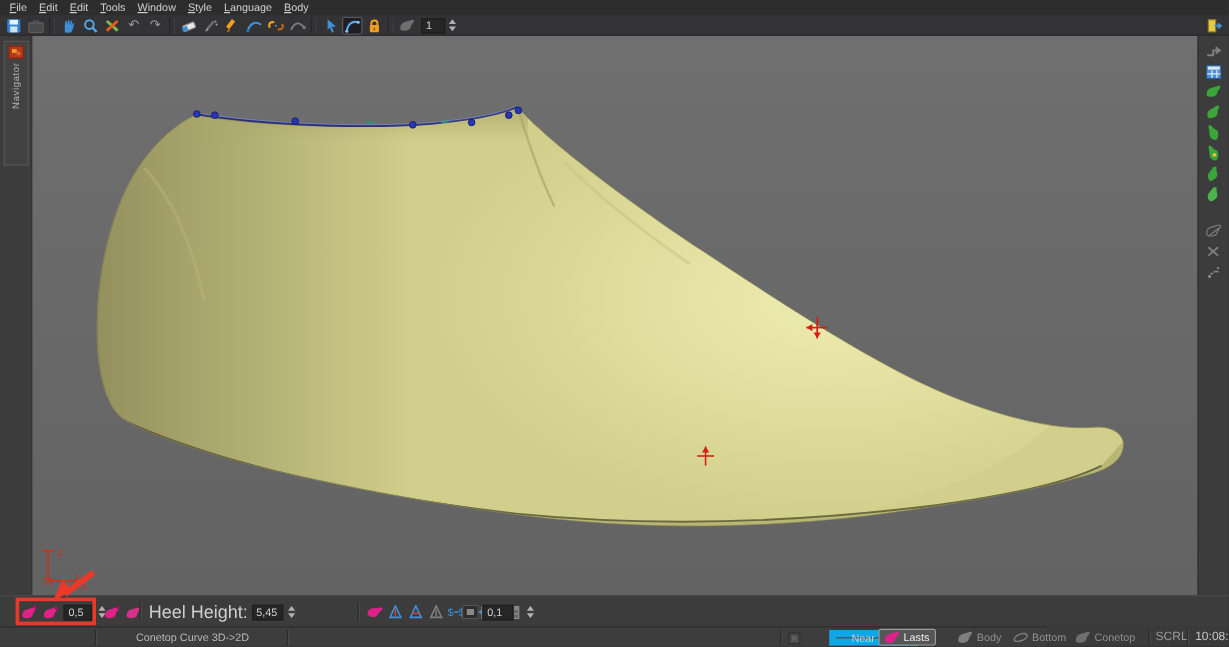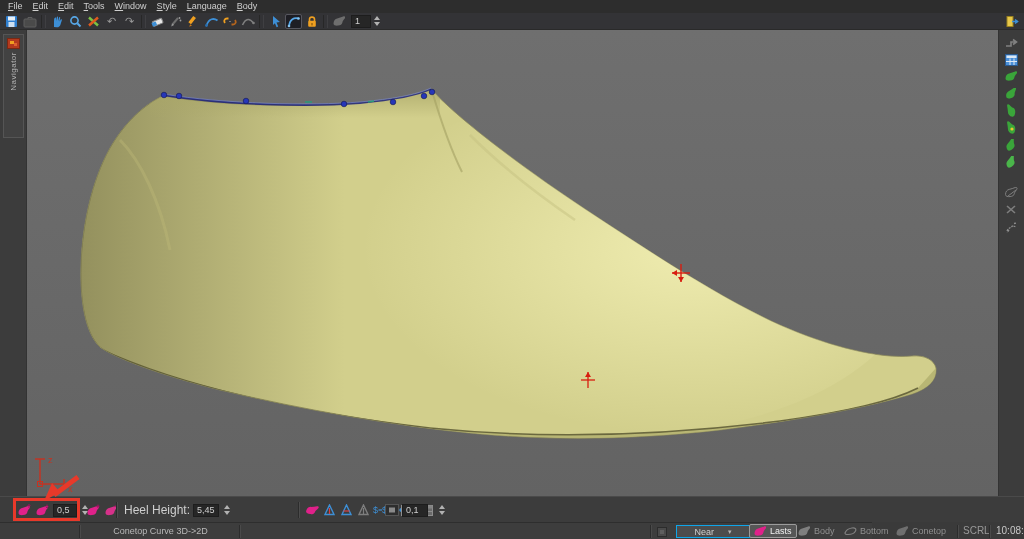--- a/index.html
+++ b/index.html
@@ -36,30 +36,30 @@
   .viewport{position:absolute;left:27px;top:0;width:971px;height:466px;background:linear-gradient(#6f6f6f,#636363);}
   .viewport svg{display:block;width:971px;height:466px;}
   .right-strip{position:absolute;right:0;top:0;width:26px;height:466px;background:#3c3c3c;border-left:1px solid #333;display:flex;flex-direction:column;align-items:center;padding-top:6px;gap:4px;}
   .ri{width:15px;height:13px;display:flex;align-items:center;justify-content:center;flex:none;}
   .rspacer{height:10px;flex:none;}
 
   
   .bottombar{position:absolute;left:0;top:496px;width:1024px;height:26px;background:#3c3c3c;border-top:1px solid #4a4a4a;}
   .bi{position:absolute;display:flex;align-items:center;gap:3px;height:26px;}
   .bsep{position:absolute;top:5px;width:2px;height:16px;border-left:1px solid #2c2c2c;border-right:1px solid #4c4c4c;}
-  .blabel{font-size:12px;color:#cfcfcf;white-space:nowrap;}
+  .blabel{font-size:15px;color:#cfcfcf;white-space:nowrap;}
   .iconbtn{display:flex;align-items:center;justify-content:center;width:15px;height:15px;flex:none;}
 
   
   .statusbar{position:absolute;left:0;top:522px;width:872px;height:17px;background:#3d3d3d;border-top:1px solid #2e2e2e;}
   .ssep{position:absolute;top:2px;width:2px;height:13px;border-left:1px solid #2c2c2c;border-right:1px solid #4a4a4a;}
   .smsg{position:absolute;left:88px;top:0;width:145px;text-align:center;font-size:9px;color:#b8b8b8;line-height:16px;}
   .scheck{position:absolute;left:657px;top:4px;width:10px;height:10px;background:#4a4a4a;border:1px solid #2c2c2c;}
   .scheck:before{content:"";position:absolute;left:2px;top:2px;width:4px;height:4px;background:#5e5e5e;}
-  .sdrop{position:absolute;left:676px;top:2px;width:74px;height:13px;background:#4c4c4c;border:1px solid #0ea5e9;color:#cfcfcf;font-size:9px;display:flex;align-items:center;justify-content:center;gap:14px;}
+  .sdrop{position:absolute;left:691px;top:2px;width:74px;height:13px;background:#4c4c4c;border:6px solid #0ea5e9;color:#cfcfcf;font-size:9px;display:flex;align-items:center;justify-content:center;gap:14px;}
   .sdrop .car{font-size:7px;color:#b5b5b5;}
   .sbtn{position:absolute;top:1px;height:14px;display:flex;align-items:center;gap:3px;font-size:9px;padding:0 4px;}
   .sbtn.active{background:#565656;border:1px solid #9b9b9b;border-radius:2px;color:#f0f0f0;}
   .sbtn.dim{color:#8f8f8f;}
   .sright{position:absolute;top:0;font-size:10px;line-height:16px;}
 
   
   .anno-rect{position:absolute;left:13px;top:498px;width:67px;height:23px;border:3px solid #e8392a;z-index:50;pointer-events:none;}
   .anno-arrow{position:absolute;left:30px;top:468px;z-index:51;pointer-events:none;}
 </style>
@@ -494,21 +494,21 @@
     <div class="ssep" style="left:239px"></div>
     <div class="ssep" style="left:650px"></div>
 
     <span class="scheck"></span>
 
     <div class="sdrop">
       <span>Near</span>
       <span class="car">▾</span>
     </div>
 
-    <div class="sbtn active" style="left:749px">
+    <div class="sbtn active" style="left:732px">
       <svg width="13" height="10">
           <use href="#lastShape" fill="#e0218a"></use>
         </svg>
       <span>Lasts</span>
     </div>
 
     <div class="sbtn dim" style="left:794px">
       <svg width="13" height="10">
           <use href="#lastShape" fill="#7f7f7f"></use>
         </svg>

